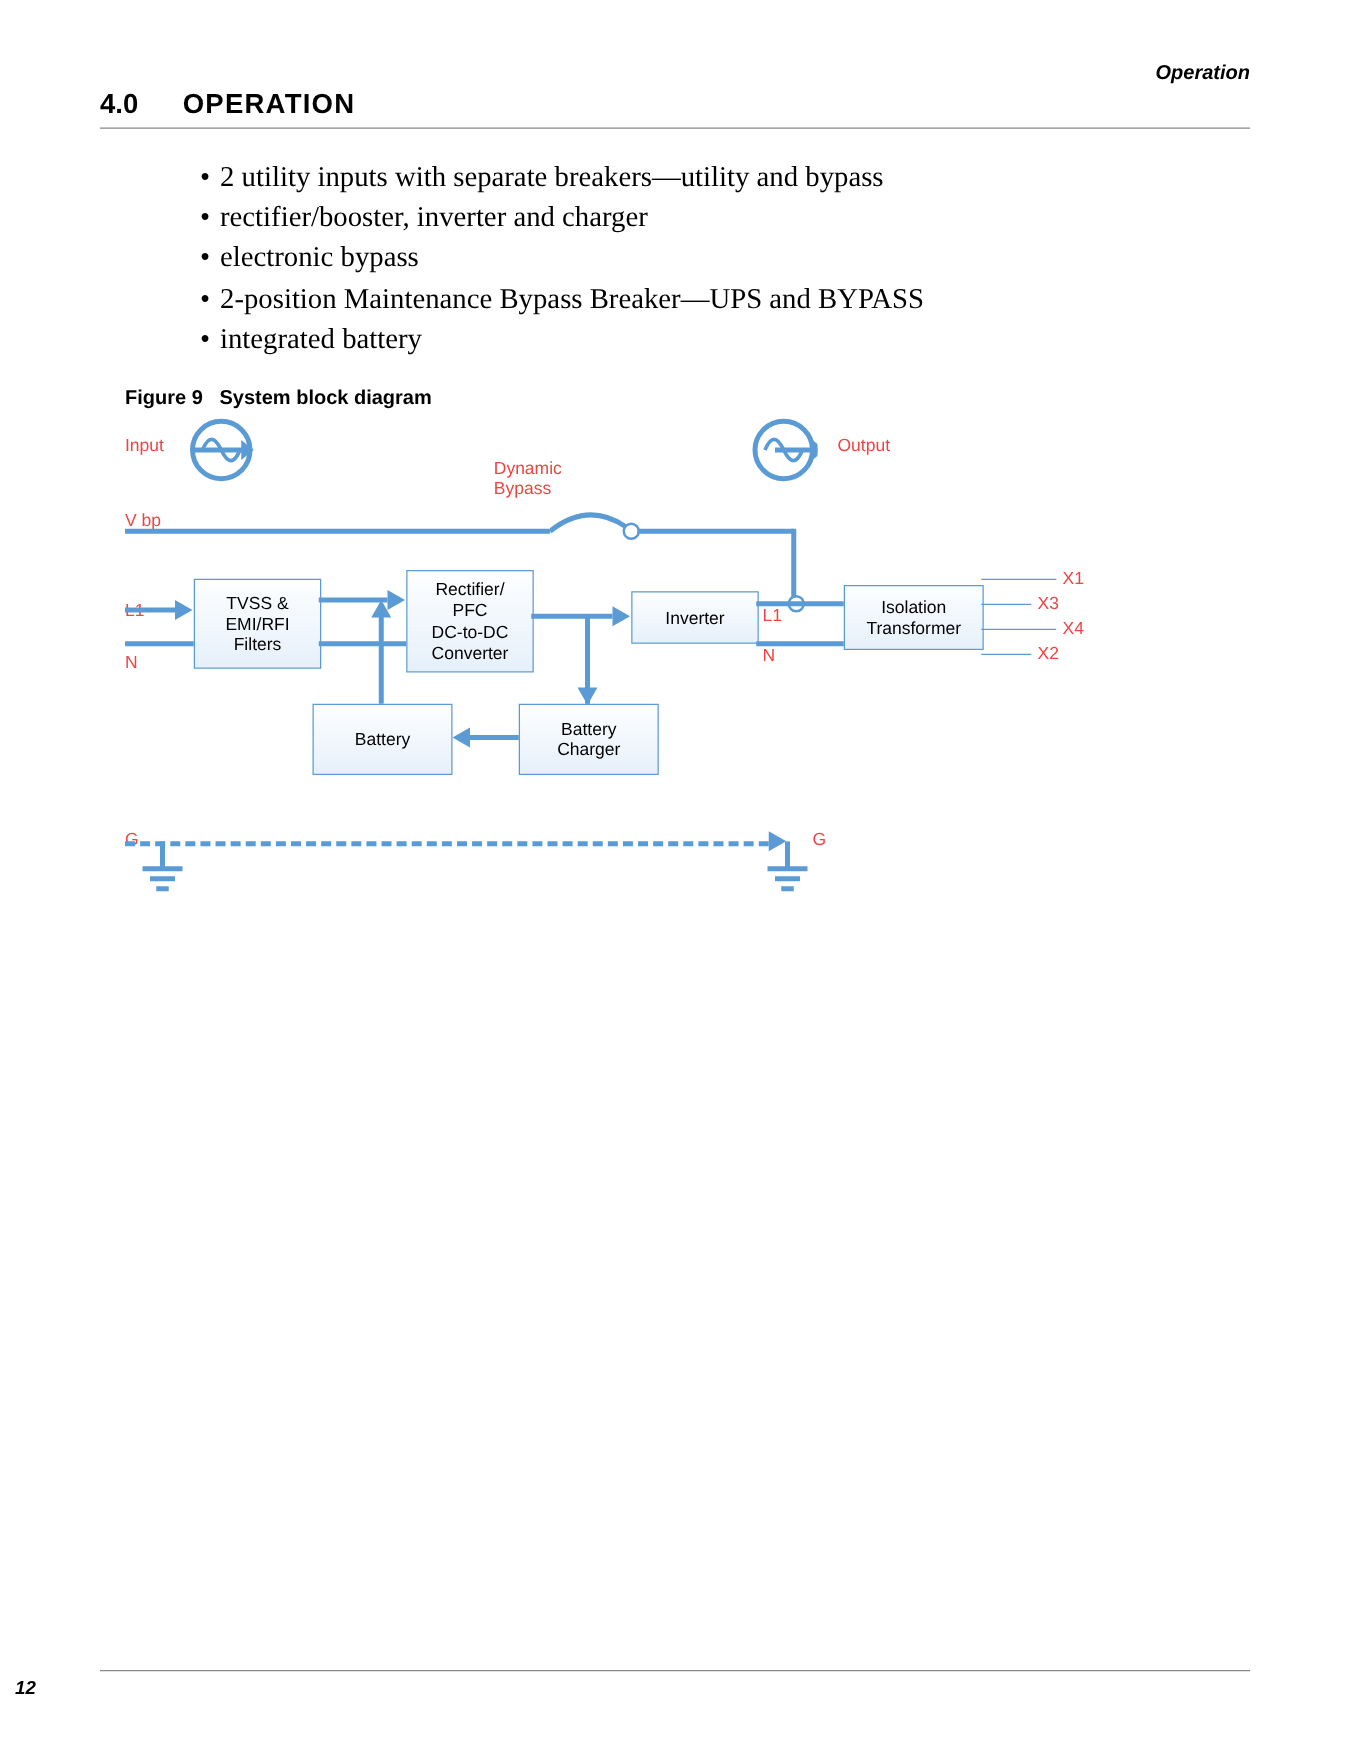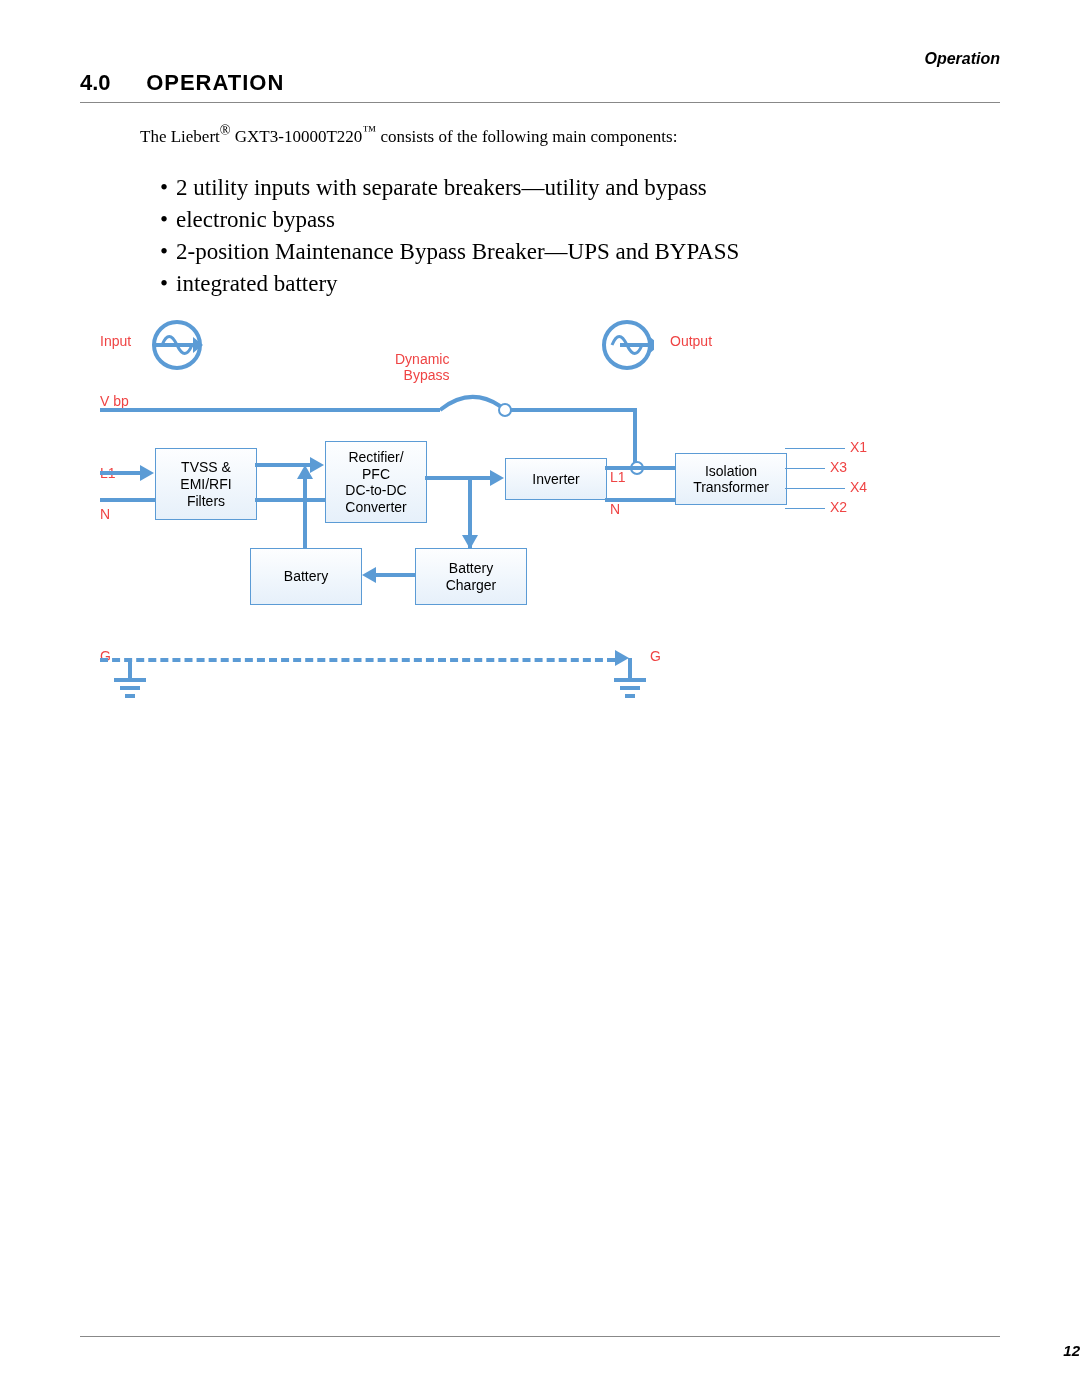--- a/index.html
+++ b/index.html
@@ -154,72 +154,73 @@
   .page-footer-rule {
     position: absolute;
     left: 80px; right: 80px;
     bottom: 60px;
     border-top: 1px solid #888;
   }
   .page-number {
     position: absolute;
     bottom: 38px;
     left: 0; right: 0;
-    text-align: right;
+    text-align: left;
     font-style: italic;
     font-weight: bold;
     font-size: 15px;
     margin-left: 12px;
   }
 </style>
 </head>
 <body>
 
 <div class="page">
 
   <div class="running-header">Operation</div>
 
   <div class="sec-title">
     <span class="num">4.0</span>
     <span class="txt">OPERATION</span>
   </div>
   <hr class="rule">
 
 
-  <p class="body-text">
-    <span>The Liebert</span><sup>®</sup><span> GXT3-10000T220</span><sup>™</sup><span> consists of the following main components:</span>
-  </p>
 
   <ul class="bullets">
     <li>2 utility inputs with separate breakers—utility and bypass</li>
+    <li>rectifier/booster, inverter and charger</li>
     <li>electronic bypass</li>
     <li>2-position Maintenance Bypass Breaker—UPS and BYPASS</li>
     <li>integrated battery</li>
   </ul>
 
+  <div class="fig-caption">
+    <span>Figure 9</span>&nbsp;&nbsp;&nbsp;<span>System block diagram</span>
+  </div>
 
   <div class="diagram">
 
     <span class="lbl" style="left:0;top:10px">Input</span>
     <svg width="54" height="54" style="position:absolute;left:50px;top:-5px">
       <circle cx="27" cy="27" r="23" fill="none" stroke="#5b9bd5" stroke-width="4"></circle>
       <path d="M5,27 L49,27" stroke="#5b9bd5" stroke-width="4"></path>
       <path d="M43,19 L53,27 L43,35 Z" fill="#5b9bd5"></path>
       <path d="M12,27 Q19,10 27,27 Q35,44 42,27" fill="none" stroke="#5b9bd5" stroke-width="3"></path>
     </svg>
 
     <span class="lbl" style="left:570px;top:10px">Output</span>
     <svg width="54" height="54" style="position:absolute;left:500px;top:-5px">
       <circle cx="27" cy="27" r="23" fill="none" stroke="#5b9bd5" stroke-width="4"></circle>
       <path d="M20,27 L56,27" stroke="#5b9bd5" stroke-width="4"></path>
       <path d="M50,19 L60,27 L50,35 Z" fill="#5b9bd5"></path>
       <path d="M12,27 Q19,10 27,27 Q35,44 42,27" fill="none" stroke="#5b9bd5" stroke-width="3"></path>
     </svg>
 
-    <span class="lbl" style="left:295px;top:28px;text-align:right;white-space:pre">Dynamic
+    <span class="lbl" style="left:295px;top:28px;text-align:left;white-space:pre">Dynamic
 Bypass</span>
 
     <span class="lbl" style="left:0;top:70px">V bp</span>
     <div class="hline" style="left:0;top:85px;width:340px"></div>
 
     <svg width="80" height="30" style="position:absolute;left:340px;top:63px">
       <path d="M0,24 Q30,0 60,20" stroke="#5b9bd5" stroke-width="4" fill="none"></path>
     </svg>
     <div class="small-circle" style="left:398px;top:80px"></div>
     <div class="hline" style="left:410px;top:85px;width:125px"></div>

